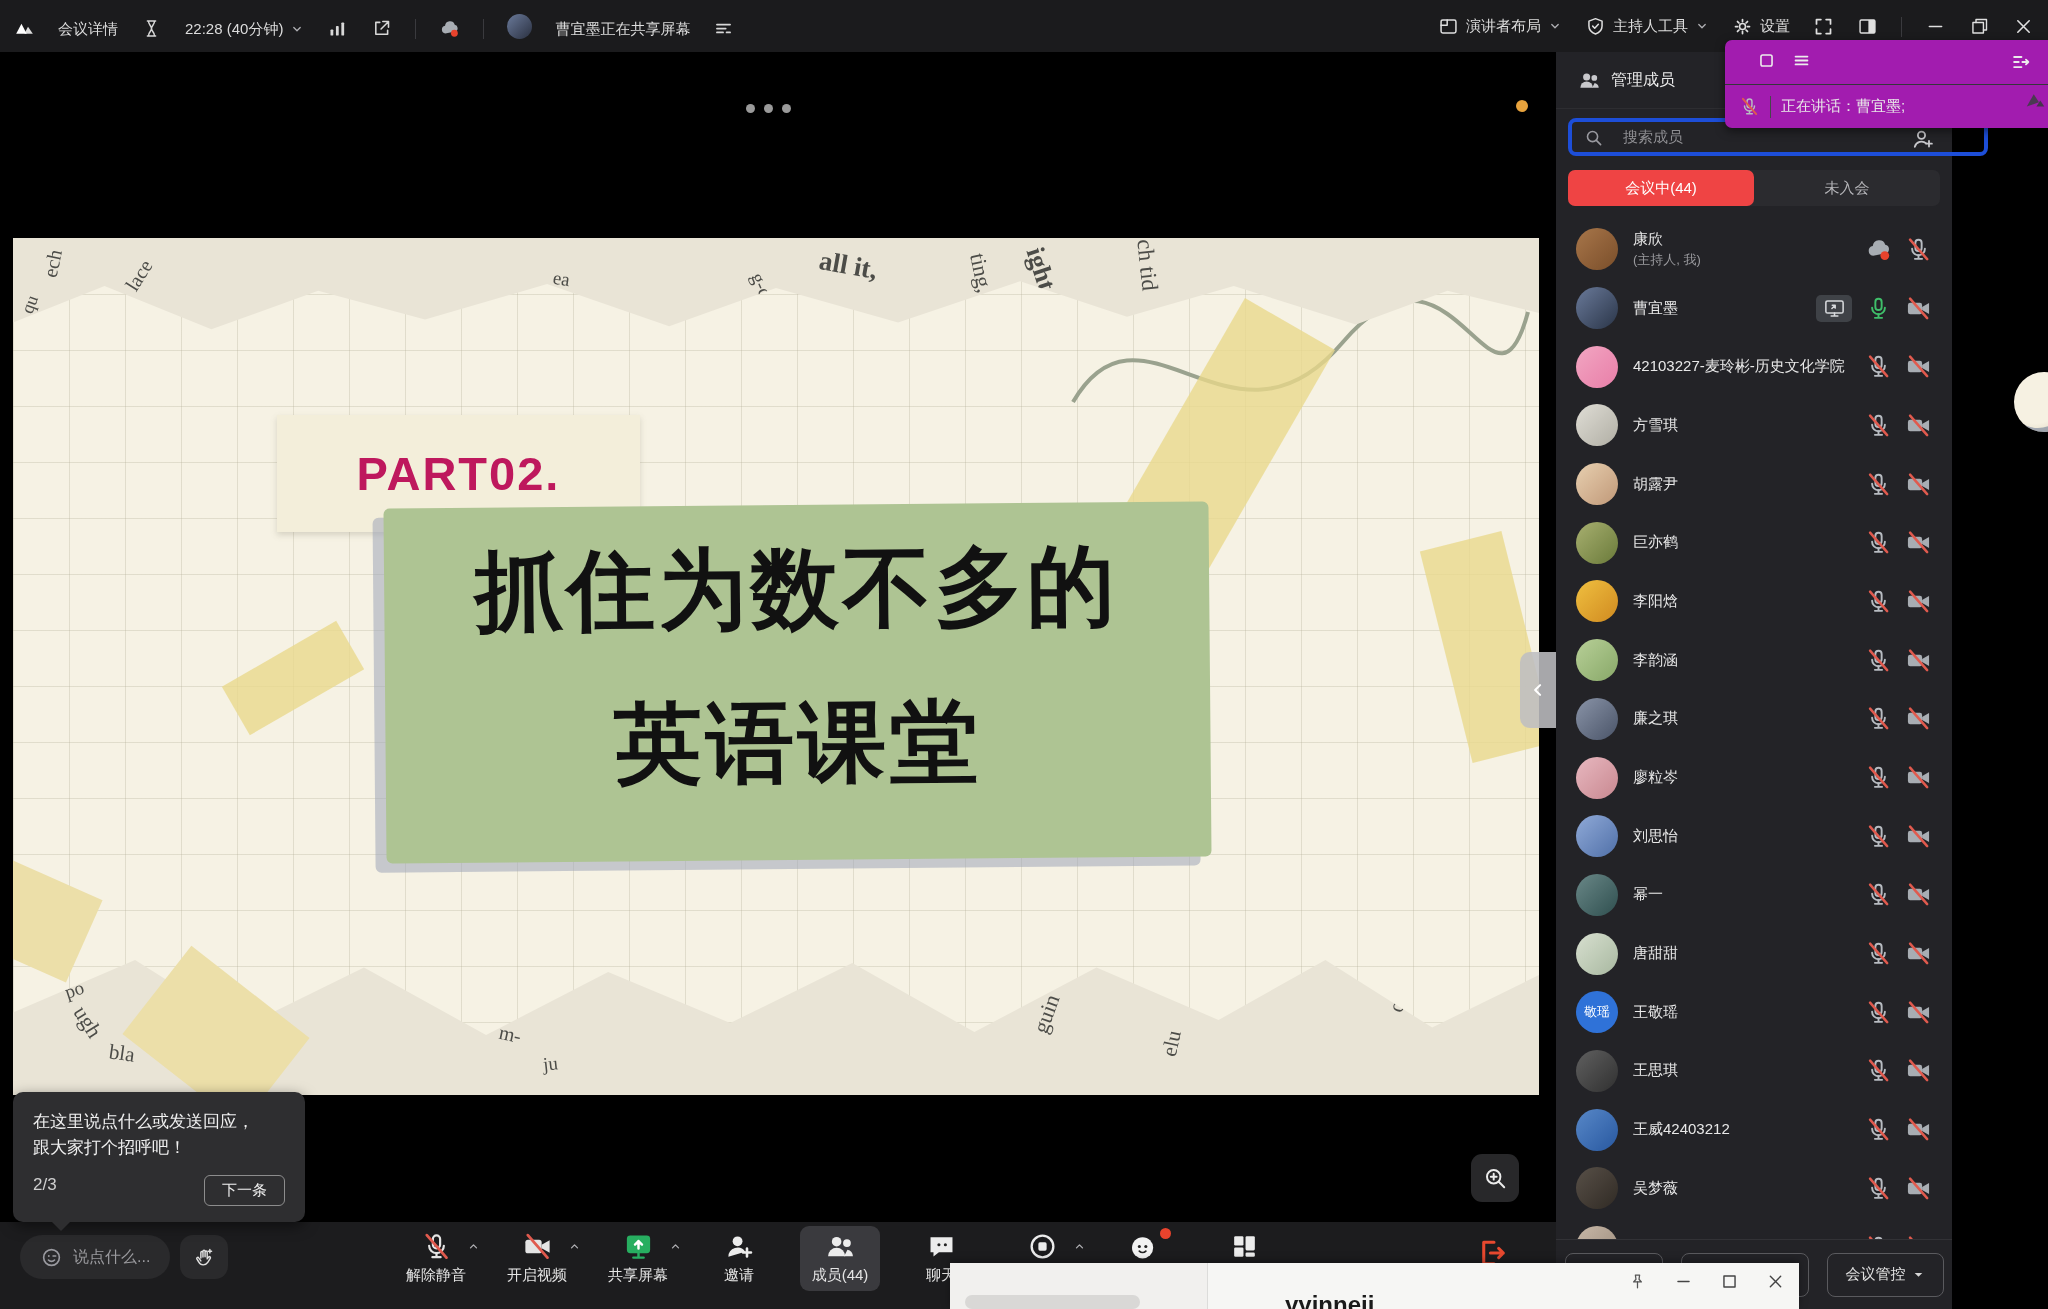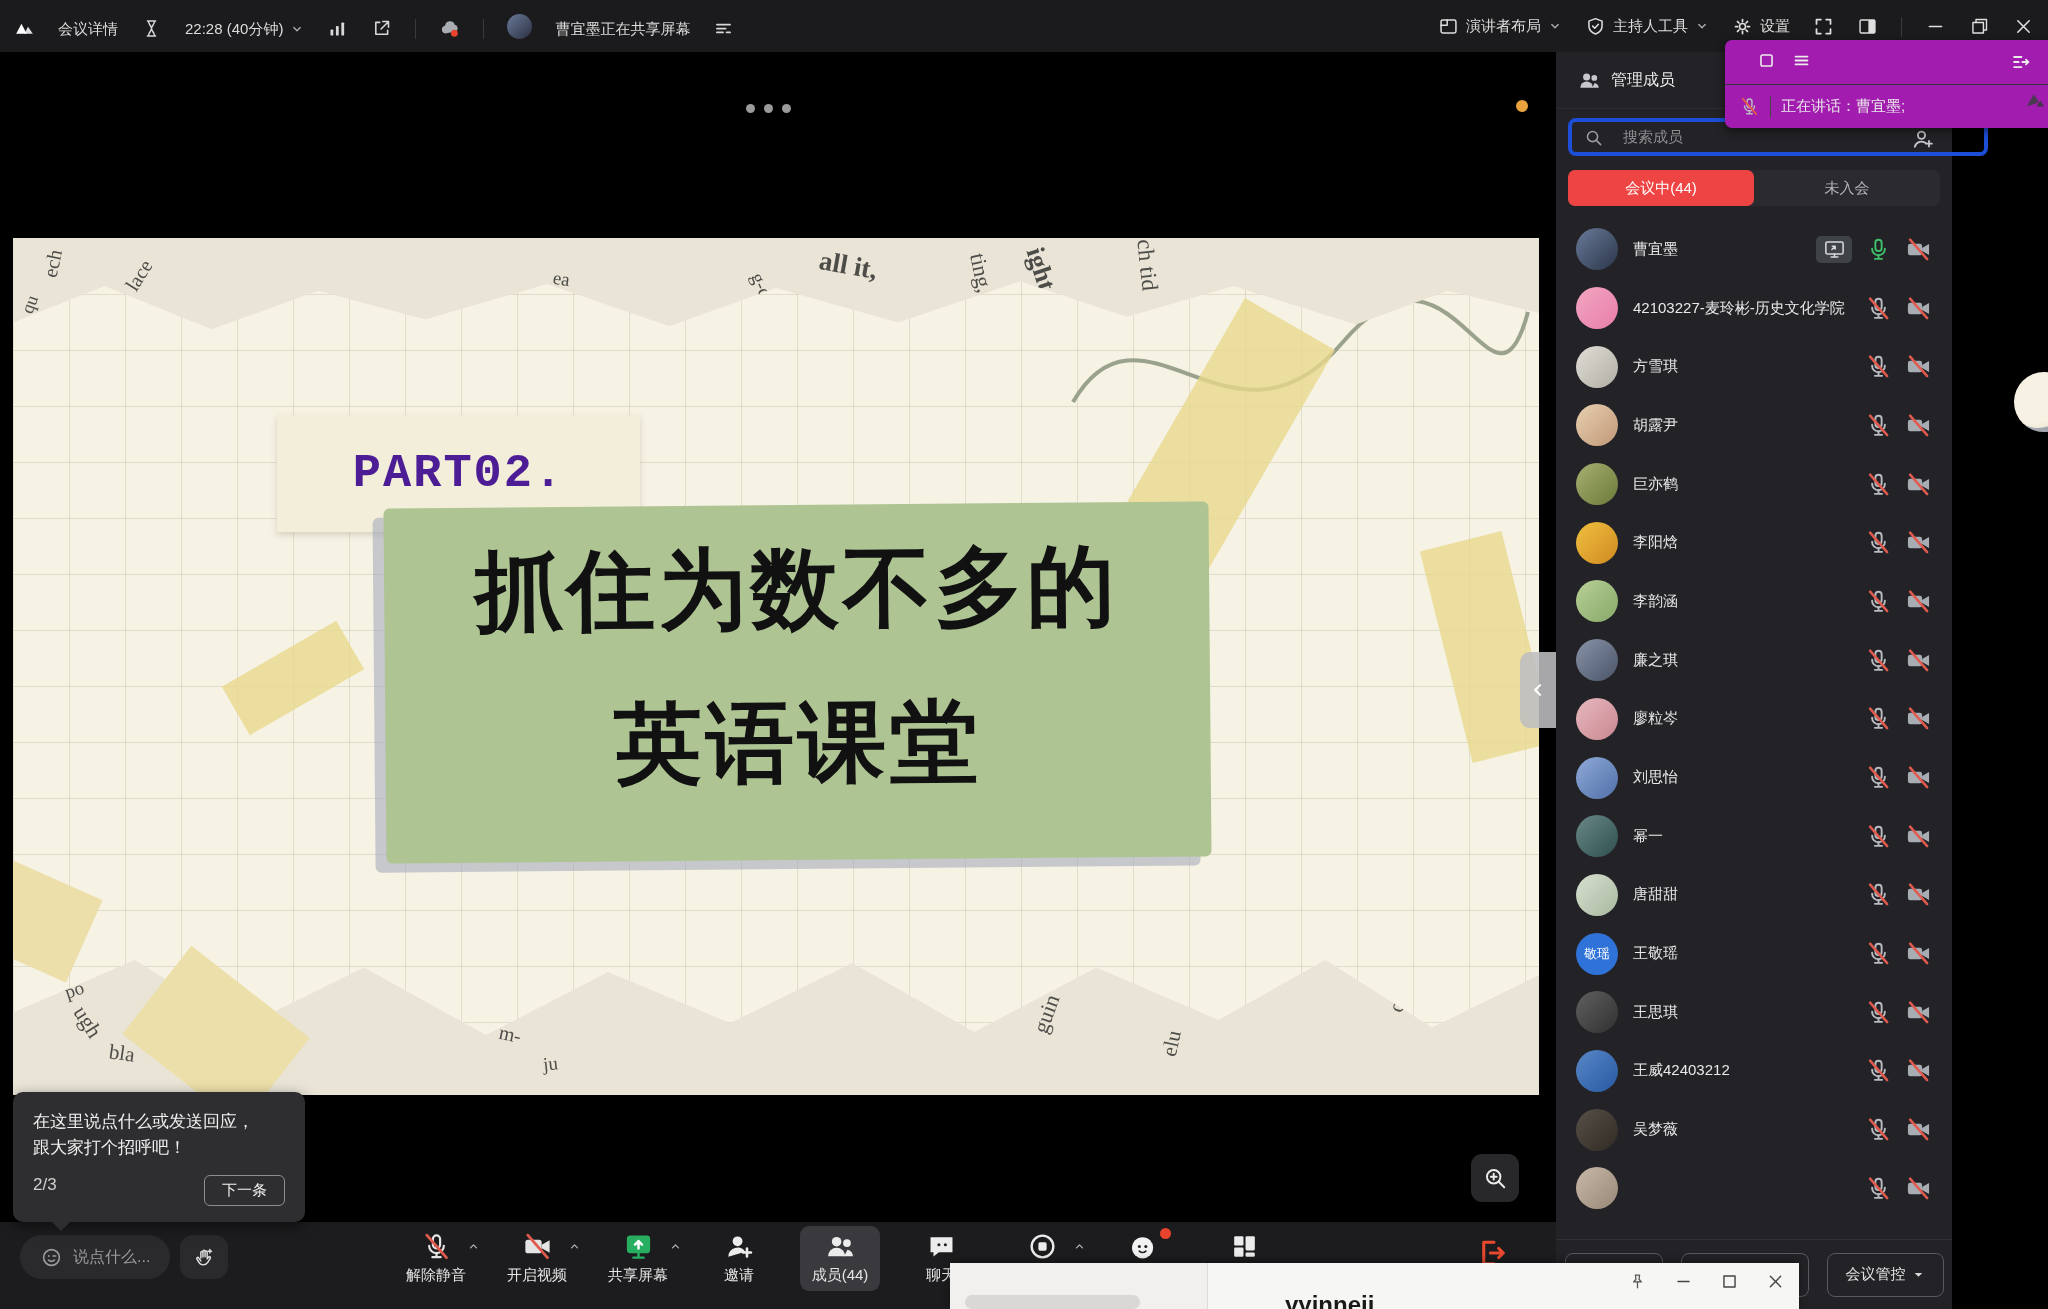--- a/index.html
+++ b/index.html
@@ -47,21 +47,21 @@
   .torn-bottom .fr:nth-child(4){left:236px;top:100px;font-size:20px;transform:rotate(4deg);}
   .torn-bottom .fr:nth-child(5){left:486px;top:78px;font-size:20px;transform:rotate(12deg);}
   .torn-bottom .fr:nth-child(6){left:530px;top:108px;font-size:19px;transform:rotate(-6deg);}
   .torn-bottom .fr:nth-child(7){left:1014px;top:56px;font-size:22px;transform:rotate(-70deg);}
   .torn-bottom .fr:nth-child(8){left:1146px;top:86px;font-size:21px;transform:rotate(-78deg);}
   .torn-bottom .fr:nth-child(9){left:1372px;top:40px;font-size:22px;transform:rotate(-74deg);}
 
   .wavy{position:absolute;left:1040px;top:14px;width:480px;height:270px;}
   .part-box{position:absolute;left:264px;top:177px;width:363px;height:117px;background:#f3eeda;
             box-shadow:0 3px 6px rgba(120,115,95,.25);display:flex;align-items:center;justify-content:center;}
-  .part-box span{font-size:47px;font-weight:bold;letter-spacing:2px;color:#4c1d95;font-family:Liberation Mono, monospace;}
+  .part-box span{font-size:47px;font-weight:bold;letter-spacing:2px;color:#be185d;}
   .green-box{position:absolute;left:372px;top:267px;width:825px;height:355px;background:#aec493;border-radius:6px;
              transform:rotate(-.5deg);box-shadow:-11px 9px 0 rgba(158,166,184,.55);
              display:flex;flex-direction:column;align-items:center;padding-top:38px;gap:62px;box-sizing:border-box;}
   .green-box .big{font-size:88px;font-weight:900;letter-spacing:4px;color:#111;line-height:1.05;white-space:nowrap;}
   .tape{position:absolute;background:rgba(233,216,138,.78);}
   .tape1{left:1150px;top:66px;width:104px;height:300px;transform:rotate(30deg);}
   .tape2{left:1432px;top:300px;width:84px;height:218px;transform:rotate(-14deg);}
   .tape3{left:848px;top:496px;width:206px;height:72px;transform:rotate(-27deg);}
   .tape4{left:214px;top:412px;width:132px;height:56px;transform:rotate(-30deg);}
   .tri1{position:absolute;left:128px;top:742px;width:150px;height:112px;background:#ecdfa9;transform:rotate(38deg);}
@@ -554,20 +554,42 @@
             <path d="M18 13.8v5.8M15.1 16.7h5.8" fill="none" stroke="#c8c8cc" stroke-width="1.8" stroke-linecap="round" stroke-linejoin="round"></path>
           </svg>
         </span>
     </div>
     <div class="p-tabs">
         <div class="p-tab active">会议中(44)</div>
         <div class="p-tab">未入会</div>
       </div>
     <div class="p-list">
         <div class="m-row">
+          <span class="m-av" style="background:linear-gradient(135deg,#a8764a,#7a4e2a)"></span>
+          <span class="m-names">
+        <span class="m-name">康欣</span>
+        <span class="m-sub">(主持人, 我)</span>
+      </span>
+          <span class="m-sp"></span>
+          <span class="ric ic">
+            <svg viewBox="0 0 24 24" xmlns="http://www.w3.org/2000/svg">
+              <path d="M7.2 17.6a4.4 4.4 0 0 1-.3-8.7 5.7 5.7 0 0 1 11.1-1.1 3.9 3.9 0 0 1 .5 7.6z" fill="#a8adb3"></path>
+              <circle cx="17.6" cy="17.4" r="3.9" fill="#e8432d"></circle>
+            </svg>
+          </span>
+          <span class="ric ic">
+            <svg viewBox="0 0 24 24" xmlns="http://www.w3.org/2000/svg">
+              <rect x="9.2" y="3.4" width="5.6" height="10" rx="2.8" fill="none" stroke="#b8bcc2" stroke-width="1.7" stroke-linecap="round" stroke-linejoin="round"></rect>
+              <path d="M6.3 11.4a5.7 5.7 0 0 0 11.4 0" fill="none" stroke="#b8bcc2" stroke-width="1.7" stroke-linecap="round" stroke-linejoin="round"></path>
+              <path d="M12 17.1v3.2M8.8 20.3h6.4" fill="none" stroke="#b8bcc2" stroke-width="1.7" stroke-linecap="round" stroke-linejoin="round"></path>
+              <path d="M4.5 3.2l15.2 17.4" stroke="#e05a4e" stroke-width="2.2" stroke-linecap="round"></path>
+            </svg>
+          </span>
+        </div>
+        <div class="m-row">
           <span class="m-av" style="background:linear-gradient(135deg,#6a7a9a,#2a3548)"></span>
           <span class="m-names">
         <span class="m-name">曹宜墨</span>
 
       </span>
           <span class="m-sp"></span>
           <span class="chip">
             <span class="ic ">
               <svg viewBox="0 0 24 24" xmlns="http://www.w3.org/2000/svg">
                 <rect x="3" y="4.2" width="18" height="12.6" rx="1.8" fill="none" stroke="#d8dadd" stroke-width="1.6" stroke-linecap="round" stroke-linejoin="round"></rect>

